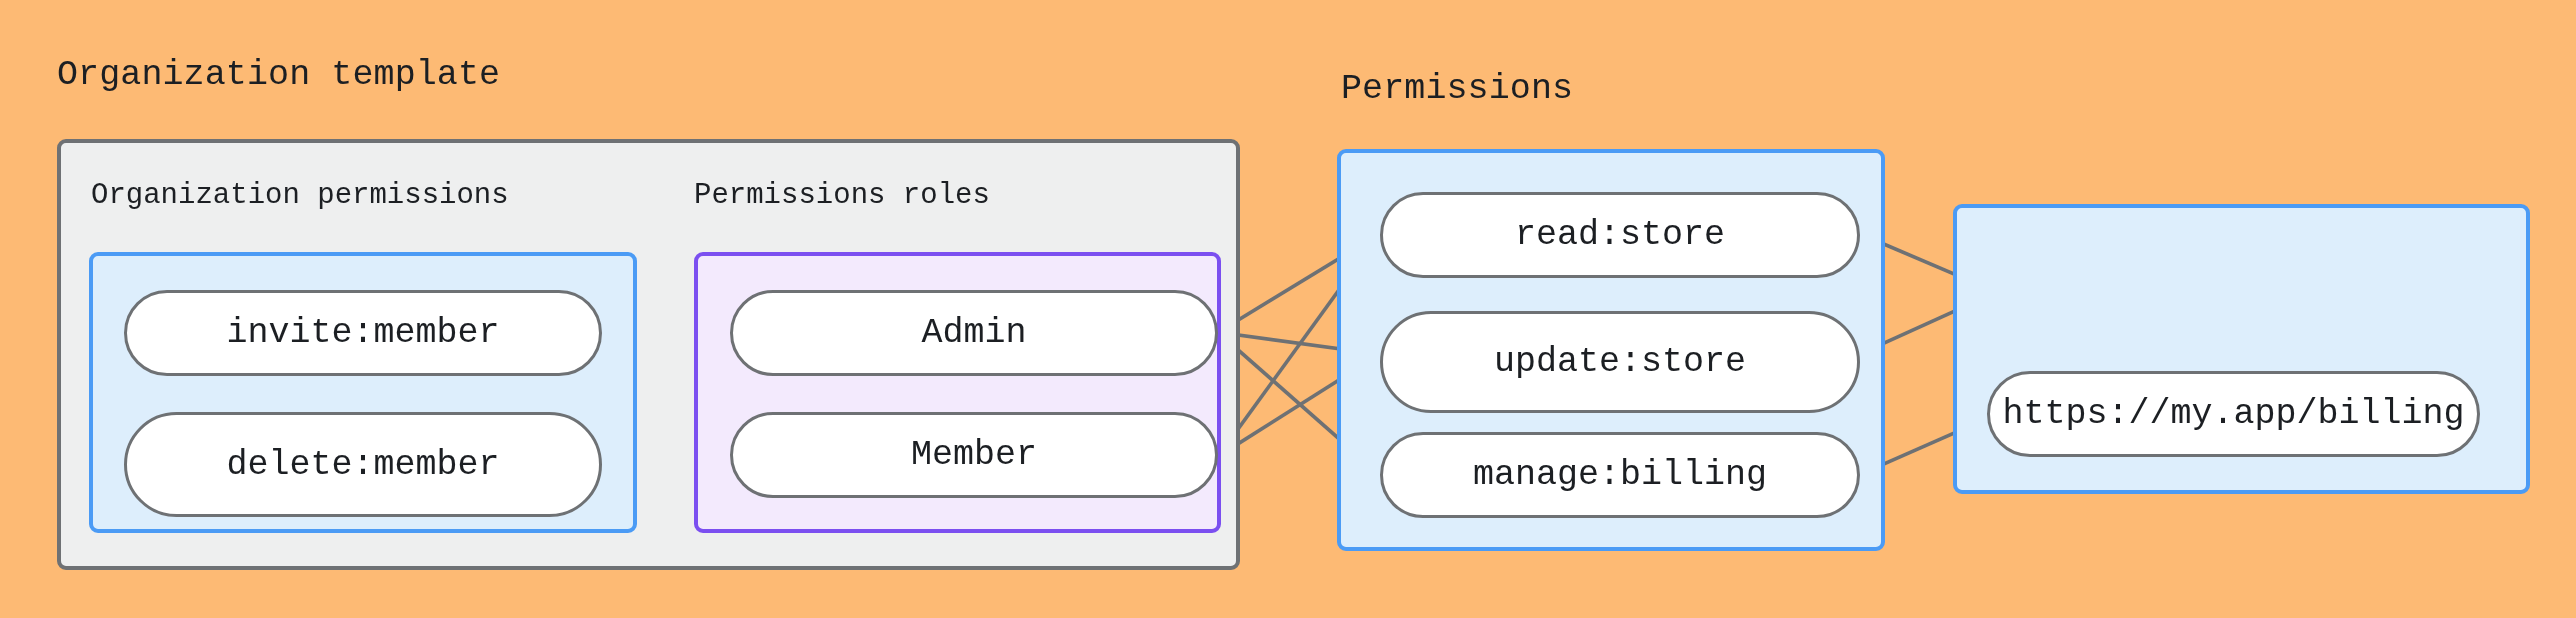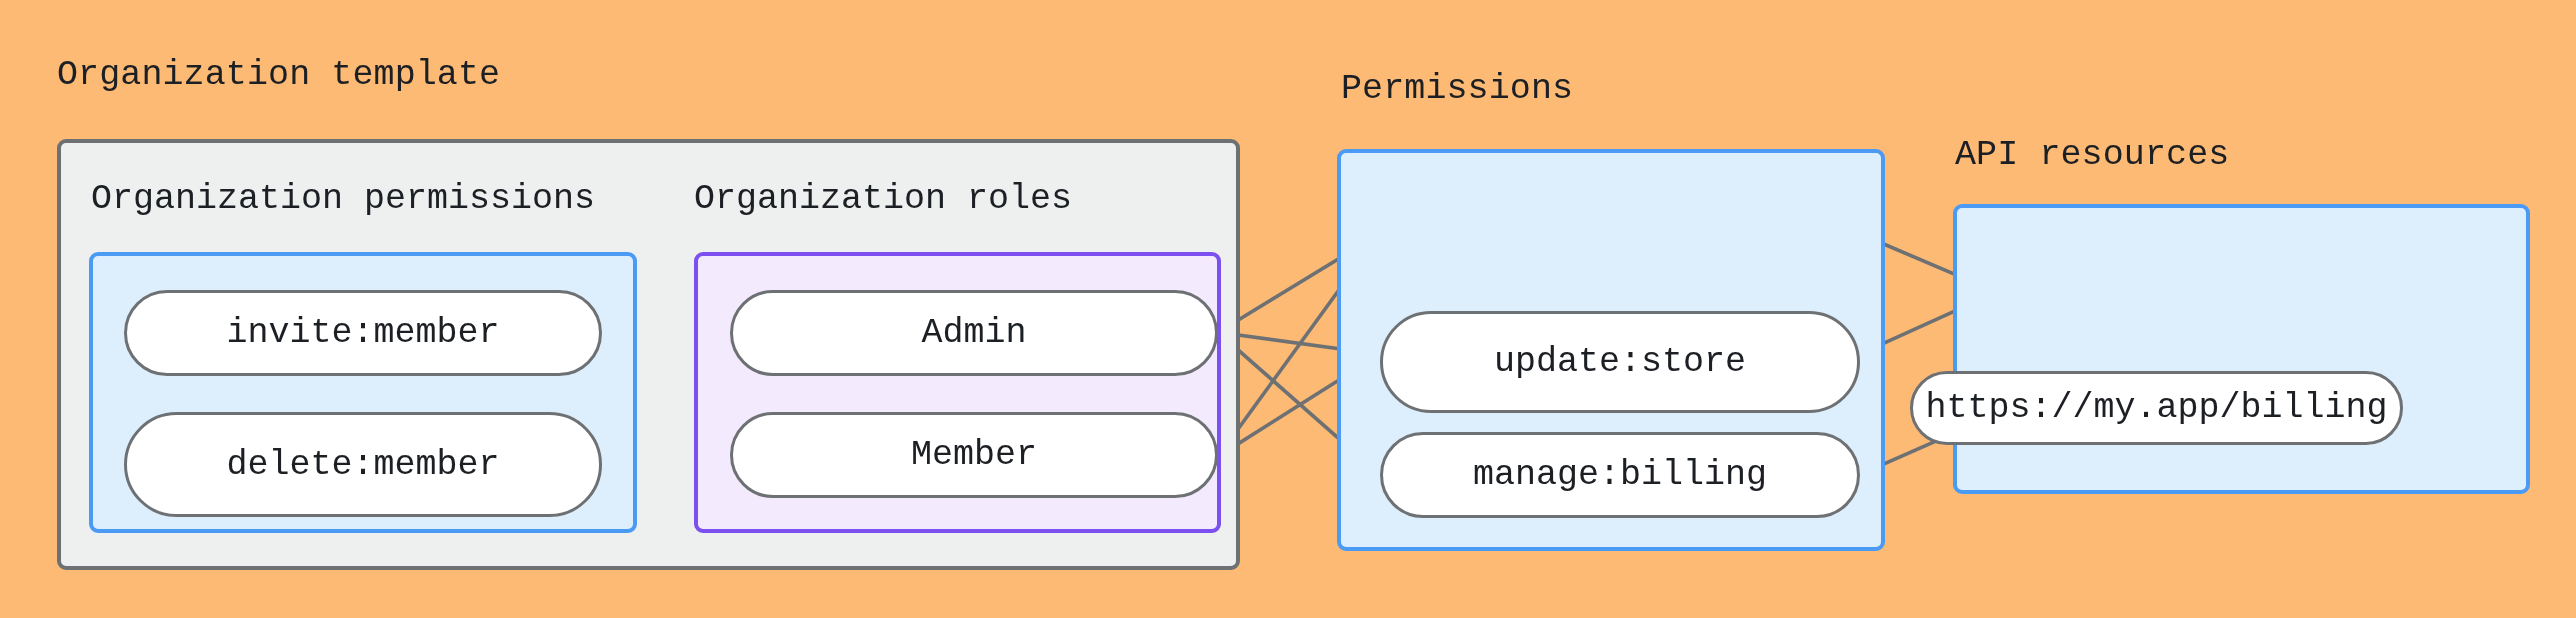--- a/index.html
+++ b/index.html
@@ -19,21 +19,21 @@
   
   .caption {
     position: absolute;
     font-size: 35px;
     color: #1c1f23;
     white-space: nowrap;
     letter-spacing: 0.1px;
   }
   .sub-caption {
     position: absolute;
-    font-size: 35px;
+    font-size: 29px;
     color: #1c1f23;
     white-space: nowrap;
   }
 
   
   .group-box {
     position: absolute;
     box-sizing: border-box;
     border-radius: 9px;
   }
@@ -106,21 +106,21 @@
     <circle cx="2188" cy="320" r="13"></circle>
     <circle cx="2188" cy="454" r="13"></circle>
   </svg>
 
   <div class="caption" style="left:57px; top:55px;">Organization template</div>
 
   <div class="group-box outer-template" style="left:57px; top:139px; width:1183px; height:431px;"></div>
 
   <div class="sub-caption" style="left:91px; top:179px;">Organization permissions</div>
 
-  <div class="sub-caption" style="left:694px; top:179px;">Organization roles</div>
+  <div class="sub-caption" style="left:694px; top:179px;">Permissions roles</div>
 
   <div class="group-box box-blue" style="left:89px; top:252px; width:548px; height:281px;"></div>
 
   <div class="pill" style="left:124px; top:290px; width:478px; height:86px;">
     <span>invite:member</span>
   </div>
 
   <div class="pill" style="left:124px; top:412px; width:478px; height:105px;">
     <span>delete:member</span>
   </div>
@@ -132,32 +132,34 @@
   </div>
 
   <div class="pill" style="left:730px; top:412px; width:488px; height:86px;">
     <span>Member</span>
   </div>
 
   <div class="caption" style="left:1341px; top:69px;">Permissions</div>
 
   <div class="group-box box-blue" style="left:1337px; top:149px; width:548px; height:402px;"></div>
 
+  <div class="pill" style="left:1380px; top:192px; width:480px; height:86px;">
+    <span>read:store</span>
+  </div>
 
   <div class="pill" style="left:1380px; top:311px; width:480px; height:102px;">
     <span>update:store</span>
   </div>
 
   <div class="pill" style="left:1380px; top:432px; width:480px; height:86px;justify-content:center;">
     <span>manage:billing</span>
   </div>
 
-  <div class="caption" style="left:1955px; top:135px;">API resources</div>
 
   <div class="group-box box-blue" style="left:1953px; top:204px; width:577px; height:290px;"></div>
 
 
-  <div class="pill" style="left:1910px; top:371px; width:493px; height:74px;">
+  <div class="pill" style="left:1987px; top:371px; width:493px; height:86px;">
     <span>https://my.app/billing</span>
   </div>
 
 </div>
 
 
 </body></html>

